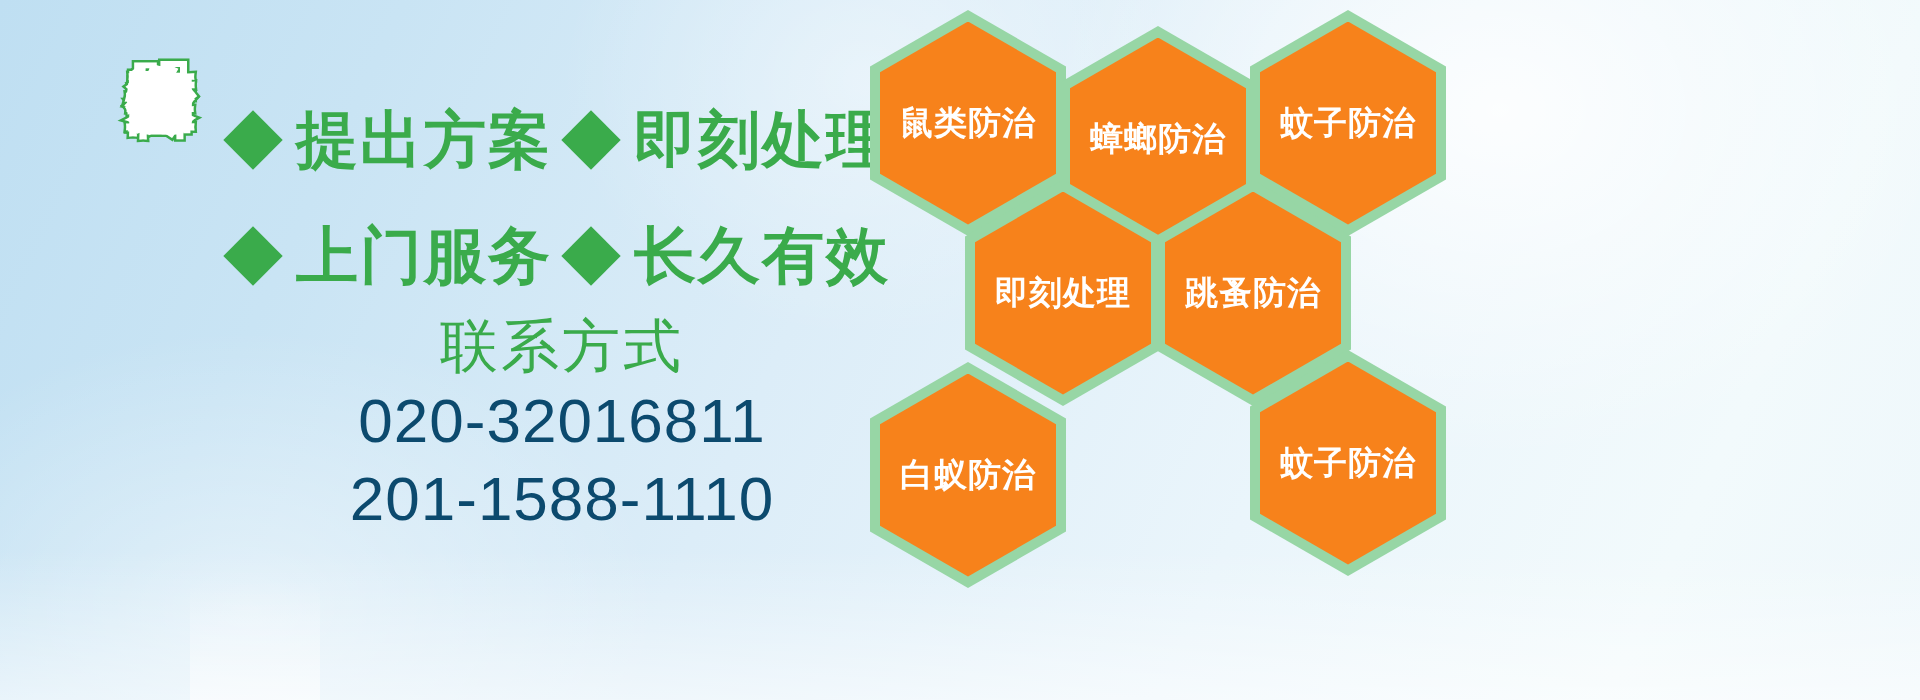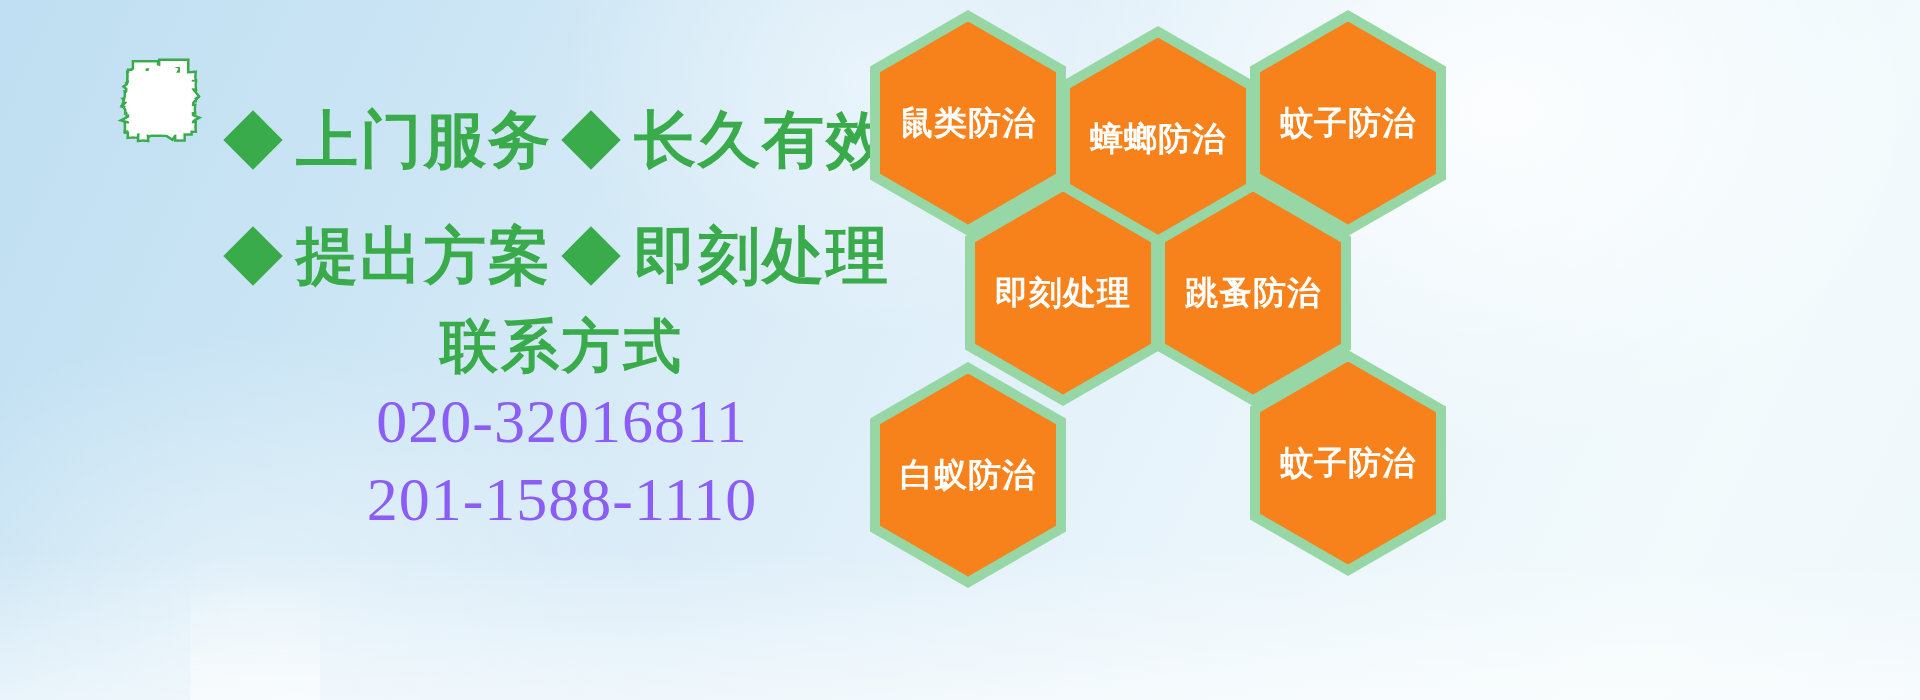--- a/index.html
+++ b/index.html
@@ -69,26 +69,26 @@
     width:42px; height:42px;
     background:#3aab4b;
     transform:rotate(45deg);
     flex:0 0 auto;
   }
   .slogan-text { margin:0 18px 0 22px; letter-spacing:2px; }
 
   
   .contact { position:absolute; left:232px; top:310px; width:660px; text-align:center; }
   .contact-title {
-    color:#3aab4b; font-weight:bold; font-size:58px; letter-spacing:3px;
+    color:#3aab4b; font-weight:normal; font-size:58px; letter-spacing:3px;
     line-height:72px;
   }
   .contact-phone {
-    color:#8b5cf6; font-size:62px; line-height:78px; letter-spacing:1px;
-    font-family:Liberation Serif, serif;
+    color:#0c4a6e; font-size:62px; line-height:78px; letter-spacing:1px;
+    font-family:Liberation Sans, sans-serif;
   }
 
   
   .comb { position:absolute; left:862px; top:0; width:600px; height:560px;text-decoration:underline; }
   .hex {
     position:absolute;
     width:196px; height:226px;
     -webkit-clip-path: polygon(50% 0%, 100% 25%, 100% 75%, 50% 100%, 0% 75%, 0% 25%);
     clip-path: polygon(50% 0%, 100% 25%, 100% 75%, 50% 100%, 0% 75%, 0% 25%);
     background:#97d6a5;
@@ -124,29 +124,29 @@
 <div class="bg-glow-c"></div>
 <div class="bg-glow-b"></div>
 <div class="bg-bottom-haze"></div>
 <div class="bg-stripe"></div>
 
 <div class="vertical-title">专业有害生物防治服务</div>
 
 <div class="slogans">
   <div class="slogan-row">
     <span class="dia"></span>
+    <span class="slogan-text">提出方案</span>
+    <span class="dia"></span>
+    <span class="slogan-text">即刻处理</span>
+  </div>
+  <div class="slogan-row">
+    <span class="dia"></span>
     <span class="slogan-text">上门服务</span>
     <span class="dia"></span>
     <span class="slogan-text">长久有效</span>
-  </div>
-  <div class="slogan-row">
-    <span class="dia"></span>
-    <span class="slogan-text">提出方案</span>
-    <span class="dia"></span>
-    <span class="slogan-text">即刻处理</span>
   </div>
 </div>
 
 <div class="contact">
   <div class="contact-title">联系方式</div>
   <div class="contact-phone">020-32016811</div>
   <div class="contact-phone">201-1588-1110</div>
 </div>
 
 <div class="comb">

